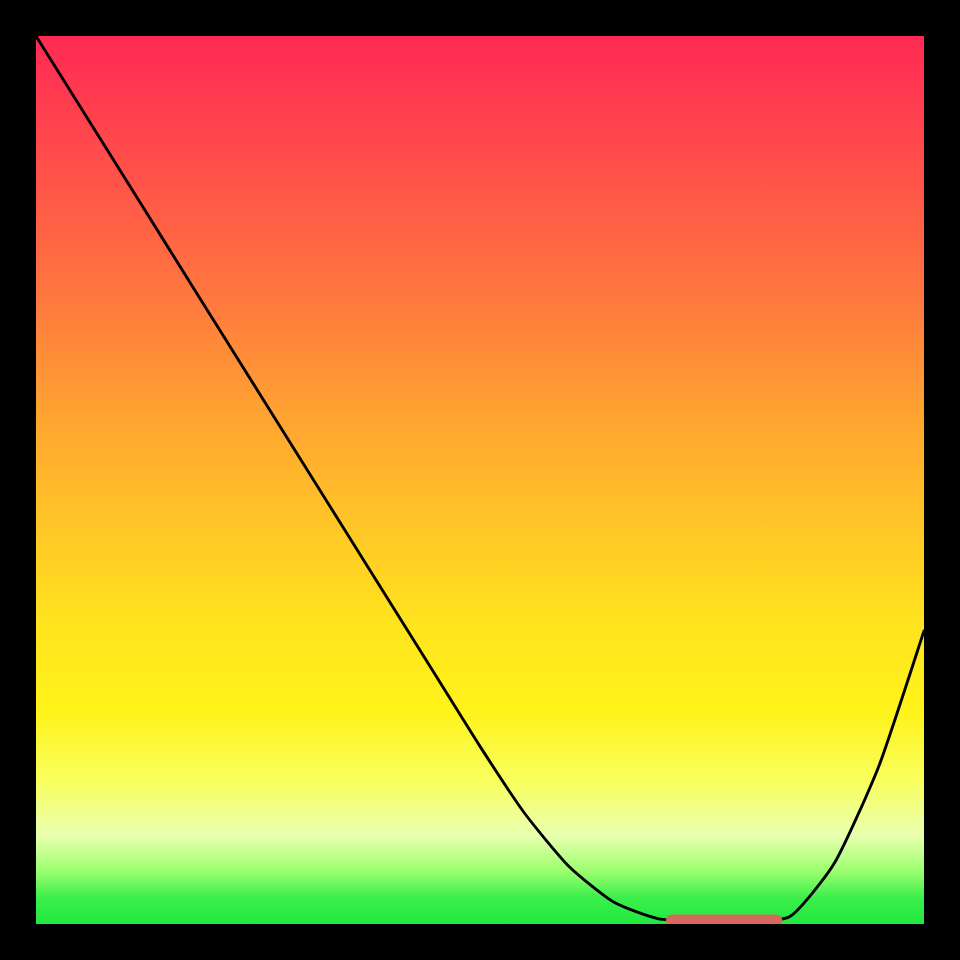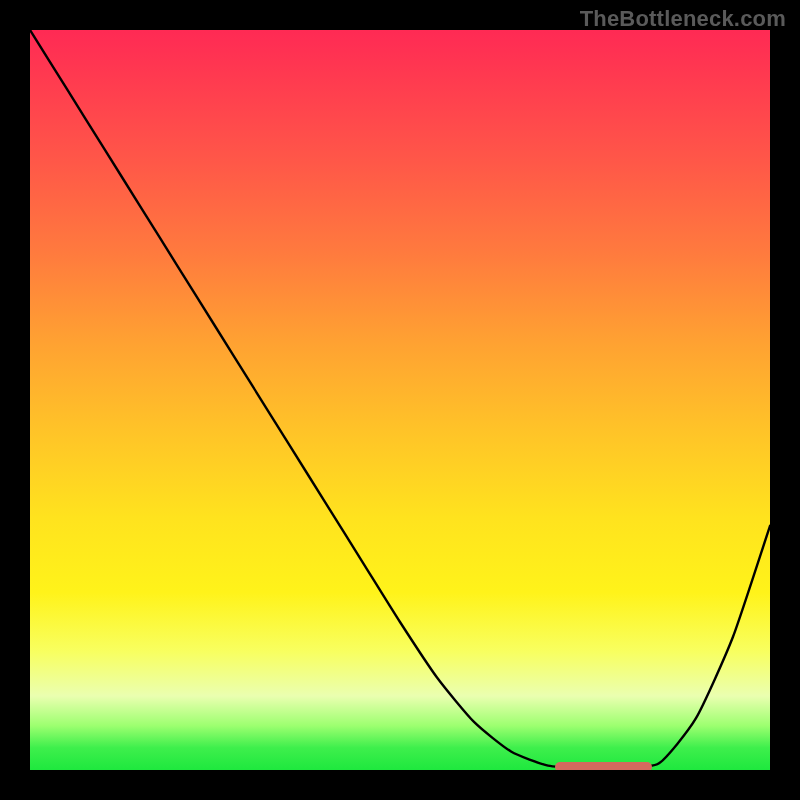--- a/index.html
+++ b/index.html
@@ -72,21 +72,20 @@
     height: 10px;
     border-radius: 6px;
     background: #d46a5e;
   }
 </style>
 </head>
 <body>
 
 <div class="frame">
 
-  <div class="watermark">TheBottleneck.com</div>
 
   <div class="plot-area">
     <div class="gradient"></div>
 
     <svg class="curve-svg" viewBox="0 0 740 740" preserveAspectRatio="none">
       <path id="curve-path" fill="none" stroke="#000000" stroke-width="2.4" stroke-linecap="round" stroke-linejoin="round" d="M 0.00 0.00 C 3.70 5.92, 29.60 47.36, 37.00 59.20 C 44.40 71.04, 66.60 106.56, 74.00 118.40 C 81.40 130.24, 103.60 165.76, 111.00 177.60 C 118.40 189.44, 140.60 224.96, 148.00 236.80 C 155.40 248.64, 177.60 284.16, 185.00 296.00 C 192.40 307.84, 214.60 343.36, 222.00 355.20 C 229.40 367.04, 251.60 402.56, 259.00 414.40 C 266.40 426.24, 288.60 461.76, 296.00 473.60 C 303.40 485.44, 325.60 520.96, 333.00 532.80 C 340.40 544.64, 362.60 580.53, 370.00 592.00 C 377.40 603.47, 399.60 637.51, 407.00 647.50 C 414.40 657.49, 436.60 684.50, 444.00 691.90 C 451.40 699.30, 473.60 717.13, 481.00 721.50 C 488.40 725.87, 510.60 733.93, 518.00 735.56 C 525.40 737.19, 547.60 737.56, 555.00 737.78 C 562.40 738.00, 584.60 738.22, 592.00 737.78 C 599.40 737.34, 621.60 738.30, 629.00 733.34 C 636.40 728.38, 658.60 700.85, 666.00 688.20 C 673.40 675.55, 695.60 626.04, 703.00 606.80 C 710.40 587.56, 736.30 506.90, 740.00 495.80"></path>
     </svg>
 
     <div id="flat-marker" class="flat-marker" style="left: 525.4px; width: 96.2px; top: 732.04px; background: rgb(212, 106, 94);"></div>
   </div>

